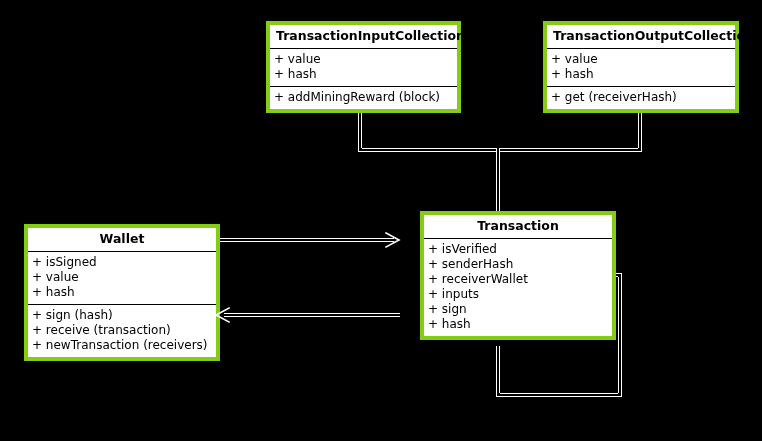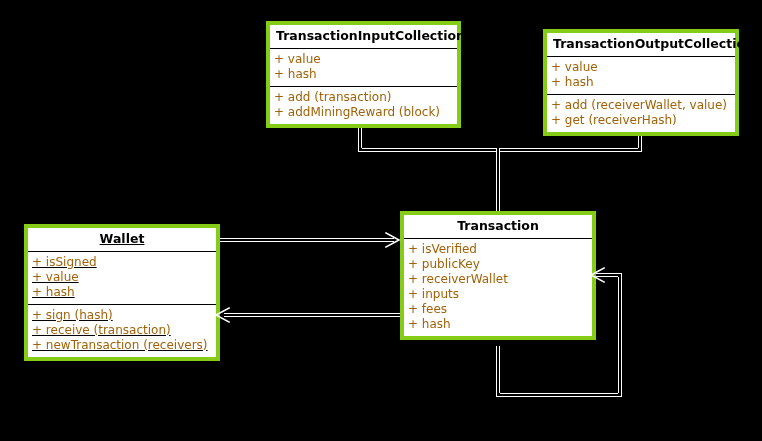--- a/index.html
+++ b/index.html
@@ -37,21 +37,21 @@
   .uml-compartment {
     padding: 3px 4px 4px 4px;
     border-bottom: 1px solid #000000;
   }
   .uml-compartment:last-child {
     border-bottom: none;
   }
   .uml-row {
     font-size: 12px;
     line-height: 15px;
-    color: #a16207;
+    color: #000000;
     white-space: nowrap;
   }
   
   .h-line {
     position: absolute;
     height: 4px;
     background: #000000;
     border-top: 1px solid #ffffff;
     border-bottom: 1px solid #ffffff;
     box-sizing: border-box;
@@ -83,59 +83,57 @@
 
 <div id="canvas">
 
   <div class="uml-class" style="left:266px; top:21px; width:195px;">
     <div class="uml-title">TransactionInputCollection</div>
     <div class="uml-compartment">
       <div class="uml-row">+ value</div>
       <div class="uml-row">+ hash</div>
     </div>
     <div class="uml-compartment">
-      <div class="uml-row">+ add (transaction)</div>
       <div class="uml-row">+ addMiningReward (block)</div>
     </div>
   </div>
 
-  <div class="uml-class" style="left:543px; top:21px; width:196px;margin-top:8px;">
+  <div class="uml-class" style="left:543px; top:21px; width:196px;">
     <div class="uml-title">TransactionOutputCollection</div>
     <div class="uml-compartment">
       <div class="uml-row">+ value</div>
       <div class="uml-row">+ hash</div>
     </div>
     <div class="uml-compartment">
-      <div class="uml-row">+ add (receiverWallet, value)</div>
       <div class="uml-row">+ get (receiverHash)</div>
     </div>
   </div>
 
-  <div class="uml-class" style="left:24px; top:224px; width:196px;text-decoration:underline;">
+  <div class="uml-class" style="left:24px; top:224px; width:196px;">
     <div class="uml-title">Wallet</div>
     <div class="uml-compartment">
       <div class="uml-row">+ isSigned</div>
       <div class="uml-row">+ value</div>
       <div class="uml-row">+ hash</div>
     </div>
     <div class="uml-compartment">
       <div class="uml-row">+ sign (hash)</div>
       <div class="uml-row">+ receive (transaction)</div>
       <div class="uml-row">+ newTransaction (receivers)</div>
     </div>
   </div>
 
-  <div class="uml-class" style="left:400px; top:211px; width:196px;">
+  <div class="uml-class" style="left:420px; top:211px; width:196px;">
     <div class="uml-title">Transaction</div>
     <div class="uml-compartment">
       <div class="uml-row">+ isVerified</div>
-      <div class="uml-row">+ publicKey</div>
+      <div class="uml-row">+ senderHash</div>
       <div class="uml-row">+ receiverWallet</div>
       <div class="uml-row">+ inputs</div>
-      <div class="uml-row">+ fees</div>
+      <div class="uml-row">+ sign</div>
       <div class="uml-row">+ hash</div>
     </div>
   </div>
 
   <div class="v-line" style="left:358px; top:112px; height:40px;"></div>
   <div class="corner" style="left:358px; top:148px; width:4px; height:4px; background:#000000;
               border-left:1px solid #ffffff; border-bottom:1px solid #ffffff;"></div>
   <div class="h-line" style="left:358px; top:148px; width:144px;"></div>
 
   <div class="v-line" style="left:638px; top:112px; height:40px;"></div>

